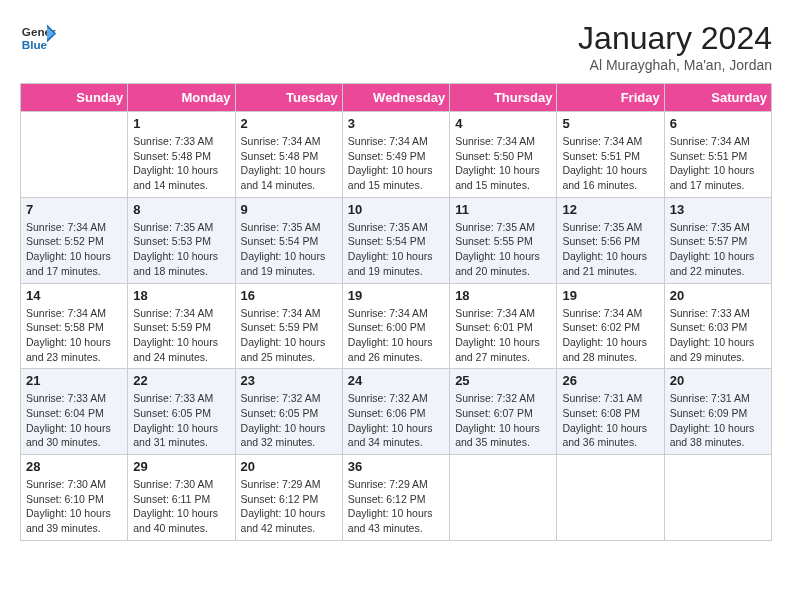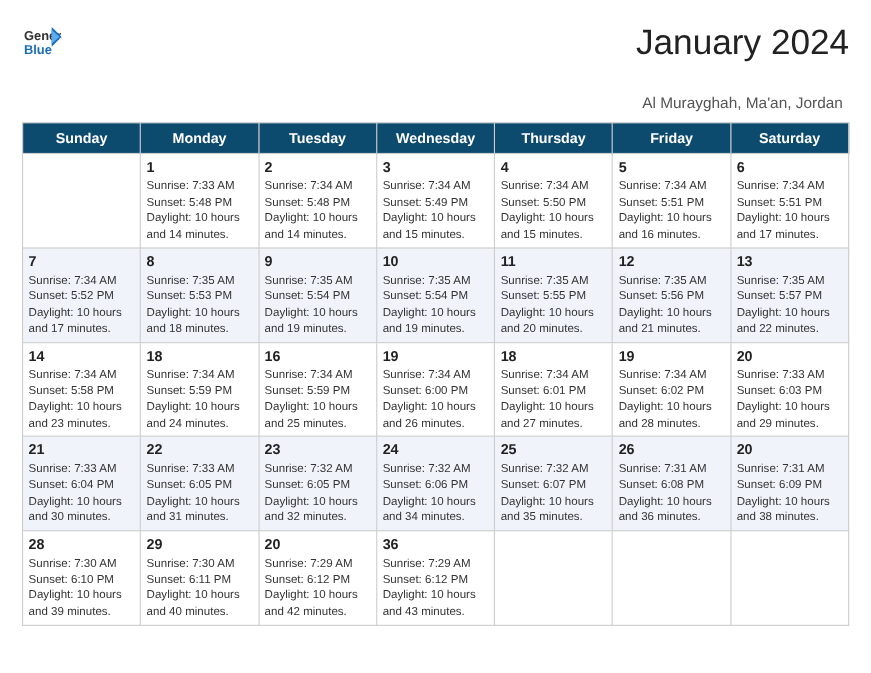--- a/index.html
+++ b/index.html
@@ -19,42 +19,41 @@
     .logo {
       display: flex;
       align-items: center;
       gap: 4px;
     }
     .logo-icon {
       width: 36px;
       height: 36px;
     }
     .title-area {
-      text-align: center;
+      text-align: right;
     }
     .calendar-title {
       font-size: 32px;
       font-weight: normal;
       color: #222;
     }
     .calendar-subtitle {
       font-size: 14px;
       color: #555;
-      margin-top: 28px;
     }
     table {
       width: 100%;
       border-collapse: collapse;
       font-size: 11px;
     }
     thead tr th {
-      background-color: #0c4a6e;
+      background-color: #ec4899;
       color: #fff;
       padding: 6px 4px;
-      text-align: center;
+      text-align: right;
       font-size: 13px;
       font-weight: bold;
       border: 1px solid #ccc;
     }
     tbody tr td {
       border: 1px solid #ccc;
       vertical-align: top;
       padding: 4px 5px;
       min-height: 80px;
       width: calc(100% / 7);

